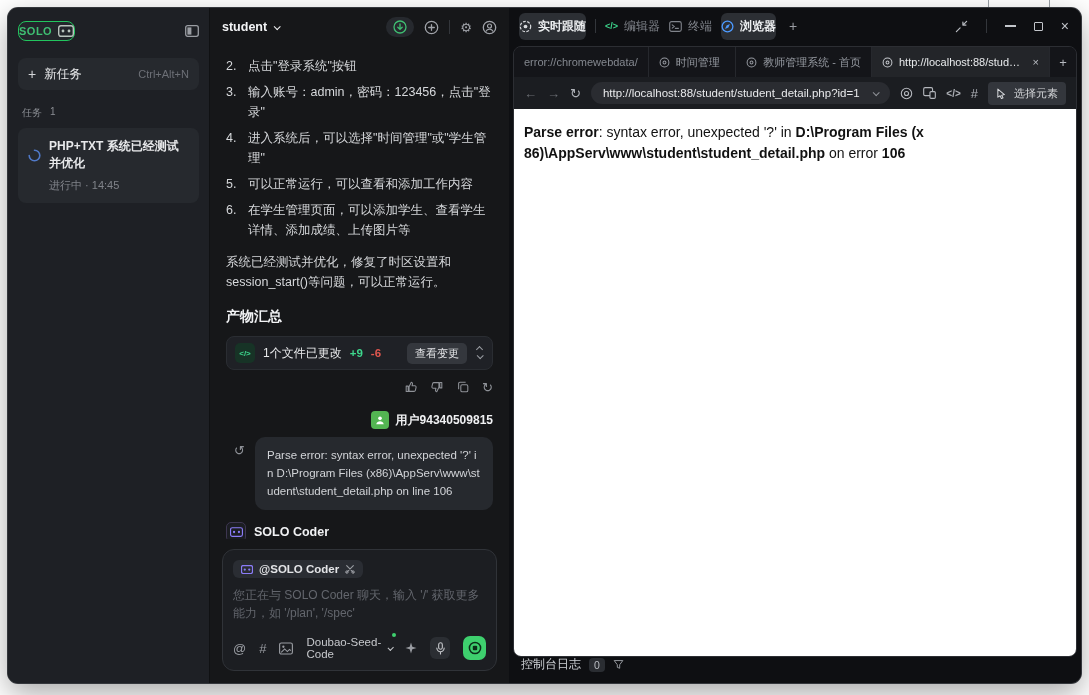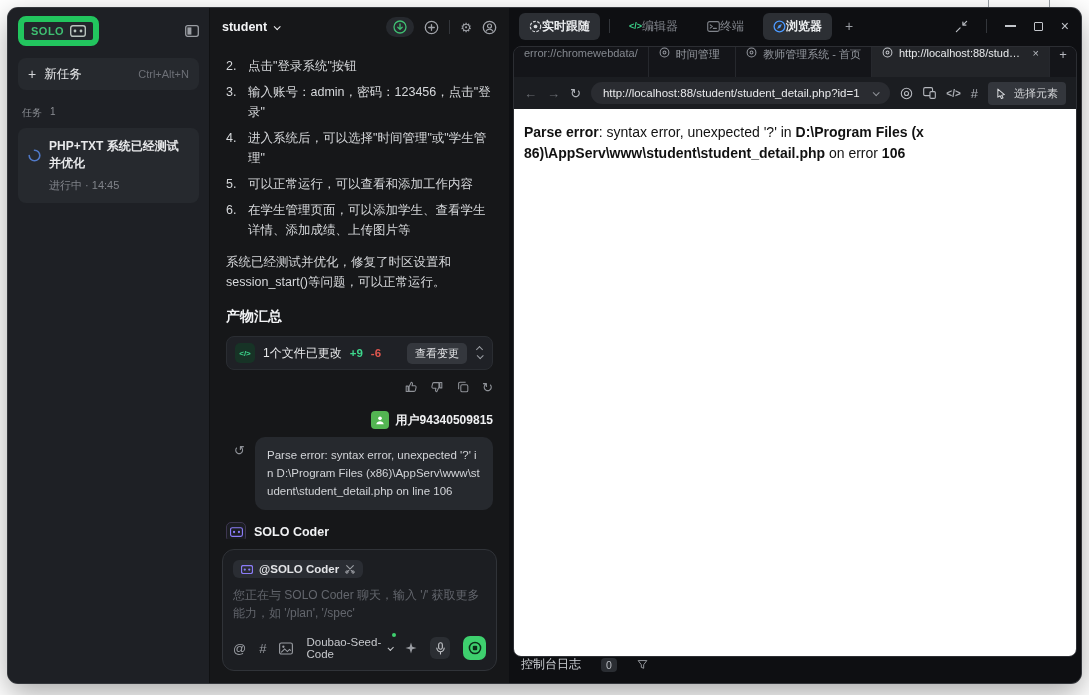--- a/index.html
+++ b/index.html
@@ -3,21 +3,21 @@
 <meta charset="utf-8">
 <style>
   * { margin:0; padding:0; box-sizing:border-box; }
   html,body { width:1089px; height:695px; background:#ffffff; font-family:"Liberation Sans","DejaVu Sans",sans-serif; overflow:hidden; }
   .frag { position:absolute; left:988px; top:0; width:62px; height:13px; border:1.5px solid #9aa0a6; border-top:none; background:#fff; }
   .app { position:absolute; left:8px; top:8px; width:1073px; height:675px; background:#17181b; border-radius:10px; overflow:hidden; box-shadow:0 0 0 1px #34373c, 0 10px 30px rgba(0,0,0,.35); }
 
   
   .sidebar { position:absolute; left:0; top:0; bottom:0; width:202px; background:#1e2025; border-right:1px solid #101113; padding:10px; }
   .side-head { display:flex; align-items:center; justify-content:space-between; height:26px; }
-  .logo-chip { display:inline-flex; align-items:center; gap:6px; border:6px solid #22c55e; background:#23262b; border-radius:8px; padding:3px 7px; }
+  .logo-chip { display:inline-flex; align-items:center; gap:6px; border:1px solid #22c55e; background:#23262b; border-radius:8px; padding:3px 0; }
   .logo-text { color:#3fbf72; font-size:11px; font-weight:bold; letter-spacing:.5px; }
   .new-task { margin-top:14px; height:32px; background:#26292e; border-radius:8px; display:flex; align-items:center; padding:0 10px; cursor:pointer; }
   .new-task .plus { color:#d4d6d9; font-size:14px; margin-right:8px; }
   .new-task .lbl { color:#e8e9eb; font-size:12.5px; }
   .new-task .sc { margin-left:auto; color:#6c6f76; font-size:11px; }
   .tasks-row { margin:16px 4px 8px; display:flex; gap:8px; color:#8b8e94; font-size:10px; }
   .task-card { background:#26292e; border-radius:8px; padding:10px; cursor:pointer; }
   .task-card .t { display:flex; align-items:center; gap:8px; color:#e8e9eb; font-size:12px; font-weight:bold; }
   .task-card .s { margin:6px 0 0 21px; color:#80838a; font-size:11px; }
 
@@ -59,43 +59,43 @@
   .in-tools { display:flex; align-items:center; gap:13px; color:#9a9da3; margin-top:2px; }
   .in-tools .txticon { font-size:13px; cursor:pointer; }
   .model { margin-left:auto; display:flex; align-items:center; gap:5px; color:#c6c8cc; font-size:11.5px; cursor:pointer; position:relative; }
   .model .dot { position:absolute; right:-4px; top:-3px; width:4px; height:4px; border-radius:50%; background:#3ed06e; }
   .mic-chip { width:26px; height:22px; background:#2b2e33; border-radius:6px; display:flex; align-items:center; justify-content:center; cursor:pointer; }
   .stop-btn { width:30px; height:24px; background:#3ed06e; border-radius:7px; display:flex; align-items:center; justify-content:center; cursor:pointer; }
 
   
   .right { position:absolute; left:501px; right:0; top:0; bottom:0; background:#0e0f12; }
   .tools { height:36px; display:flex; align-items:center; padding:0 12px 0 10px; gap:9px; }
-  .ttab { display:flex; align-items:center; padding:5px 10px; border-radius:6px; font-size:12px; color:#80848b; cursor:pointer; white-space:nowrap; }
+  .ttab { display:flex; align-items:center; gap:6px; padding:5px 0; border-radius:6px; font-size:12px; color:#80848b; cursor:pointer; white-space:nowrap; }
   .ttab.on { background:#2c2f34; color:#eceef0; font-weight:bold; }
   .plus-tab { color:#9a9da3; font-size:14px; padding:0 4px; cursor:pointer; }
   .win-ctrl { margin-left:auto; display:flex; align-items:center; gap:18px; color:#b6b9bf; }
   .minbar { width:11px; height:2px; background:#c3c6cb; }
   .maxbox { width:9px; height:9px; border:1.3px solid #c3c6cb; border-radius:1px; }
   .closex { font-size:14px; color:#c3c6cb; }
   .browser { position:absolute; left:4px; right:4px; top:38px; bottom:26px; background:#17181c; border:1px solid #2c2e33; border-radius:8px; display:flex; flex-direction:column; overflow:hidden; }
   .tabstrip { height:30px; flex:none; display:flex; align-items:stretch; background:#141519; }
-  .btab { display:flex; align-items:flex-start; gap:6px; padding:0 10px; font-size:11px; color:#9599a0; border-right:1px solid #26282d; white-space:nowrap; cursor:pointer; }
+  .btab { display:flex; align-items:center; gap:6px; padding:0 10px; font-size:11px; color:#9599a0; border-right:1px solid #26282d; white-space:nowrap; cursor:pointer; }
   .btab .ttl { overflow:hidden; text-overflow:ellipsis; }
   .btab.on { background:#232529; color:#e8eaec; }
   .btab .x { color:#b9bcc2; font-size:11px; margin-left:2px; }
   .navbar { height:32px; flex:none; background:#1b1d21; display:flex; align-items:center; gap:10px; padding:0 10px; }
   .nav-ic { color:#aeb1b7; font-size:13px; cursor:pointer; }
   .nav-ic.dim { color:#6b6e74; }
   .urlpill { flex:1; height:22px; background:#2a2c31; border-radius:12px; display:flex; align-items:center; padding:0 12px; font-size:11.5px; color:#e8e9eb; gap:8px; cursor:text; }
   .urlpill .u { flex:1; overflow:hidden; white-space:nowrap; text-overflow:ellipsis; }
   .sel-el { background:#33363c; border-radius:4px; padding:4px 8px; display:flex; align-items:center; gap:7px; color:#d6d8db; font-size:11px; cursor:pointer; white-space:nowrap; }
   .page { flex:1; background:#ffffff; padding:13px 10px; overflow:hidden; }
   .err { font-size:14px; color:#111; line-height:1.5; max-width:405px; word-break:break-all; }
   .err b { font-weight:bold; }
-  .consolebar { position:absolute; left:4px; right:4px; bottom:0; height:37px; display:flex; align-items:center; gap:20px; padding:0 8px; color:#cfd2d6; font-size:12px; }
+  .consolebar { position:absolute; left:4px; right:4px; bottom:0; height:37px; display:flex; align-items:center; gap:8px; padding:0 8px; color:#cfd2d6; font-size:12px; }
   .badge { background:#2a2d32; border-radius:4px; padding:1px 5px; color:#b9bcc2; font-size:10.5px; }
 
   .chev { width:5px; height:5px; border-right:1.5px solid currentColor; border-bottom:1.5px solid currentColor; display:inline-block; }
   .chev.down { transform:rotate(45deg) translateY(-1px); }
   .chev.up { transform:rotate(-135deg); }
   .chev.right { transform:rotate(-45deg); }
   svg { display:block; }
 </style>
 </head>
 <body>

